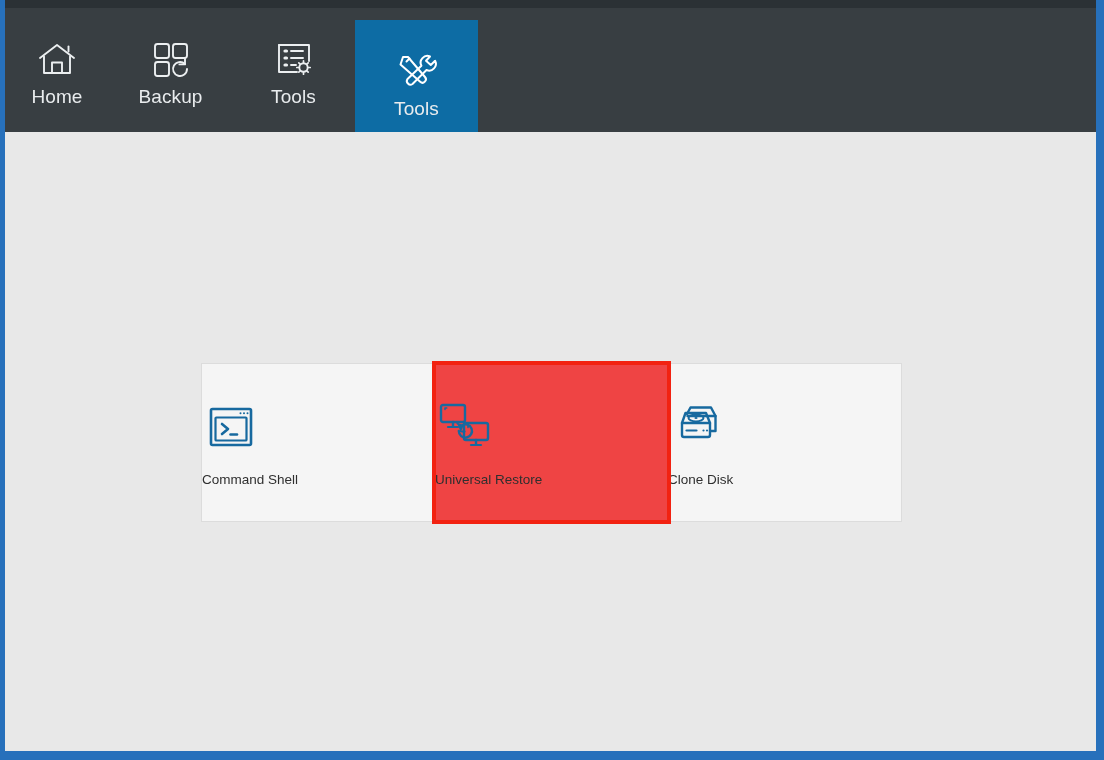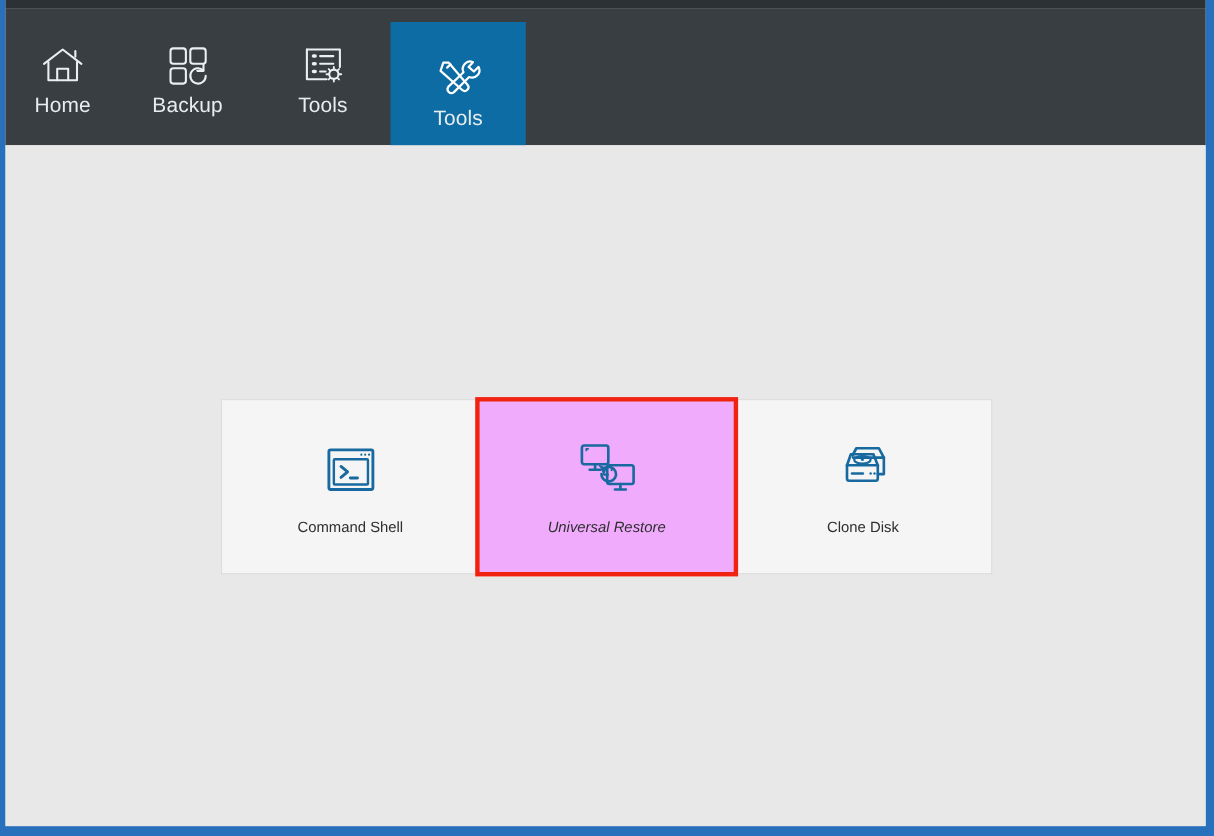--- a/index.html
+++ b/index.html
@@ -99,34 +99,33 @@
     display: flex;
     background: #f5f5f5;
     box-shadow: 0 0 0 1px #dcdcdc;
   }
 
   .tool-card {
     flex: 1 1 0;
     position: relative;
     display: flex;
     flex-direction: column;
-    align-items: center;
+    align-items: flex-start;
     justify-content: center;
     background: #f5f5f5;
     cursor: pointer;
     user-select: none;
   }
 
   .tool-card.selected {
     outline: 4px solid #f22211;
     outline-offset: -1px;
     z-index: 5;
-    background: #f0abfc;
+    background: #ef4444;
     box-shadow: inset 0 0 0 1px #cfcfcf;
-    font-style: italic;
   }
 
   .tool-icon {
     width: 58px;
     height: 58px;
     display: flex;
     align-items: center;
     justify-content: center;
     margin-bottom: 16px;
   }

